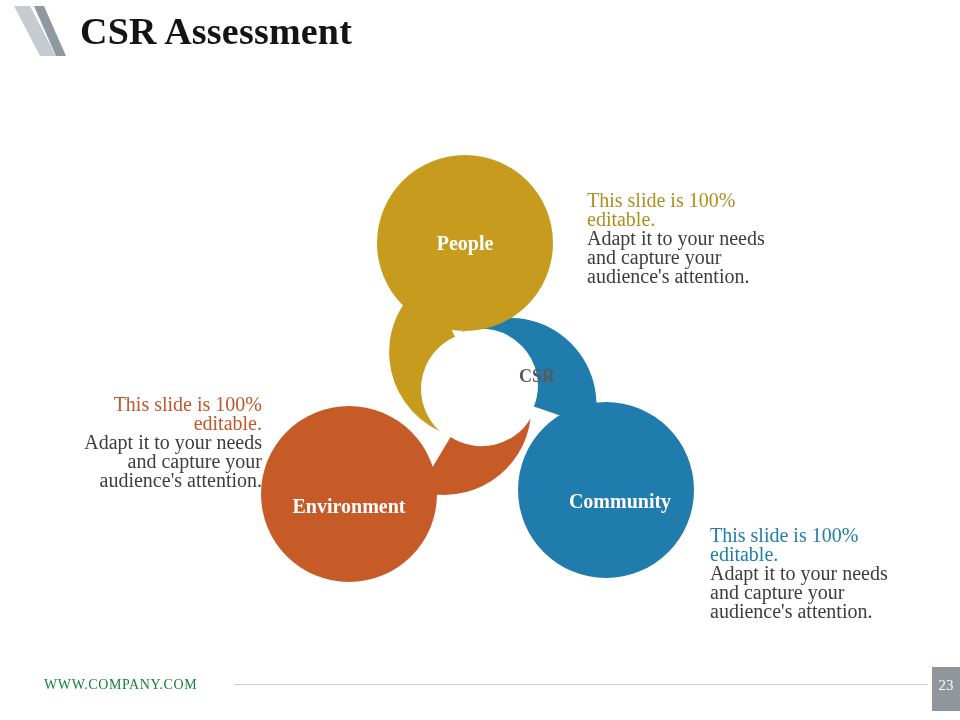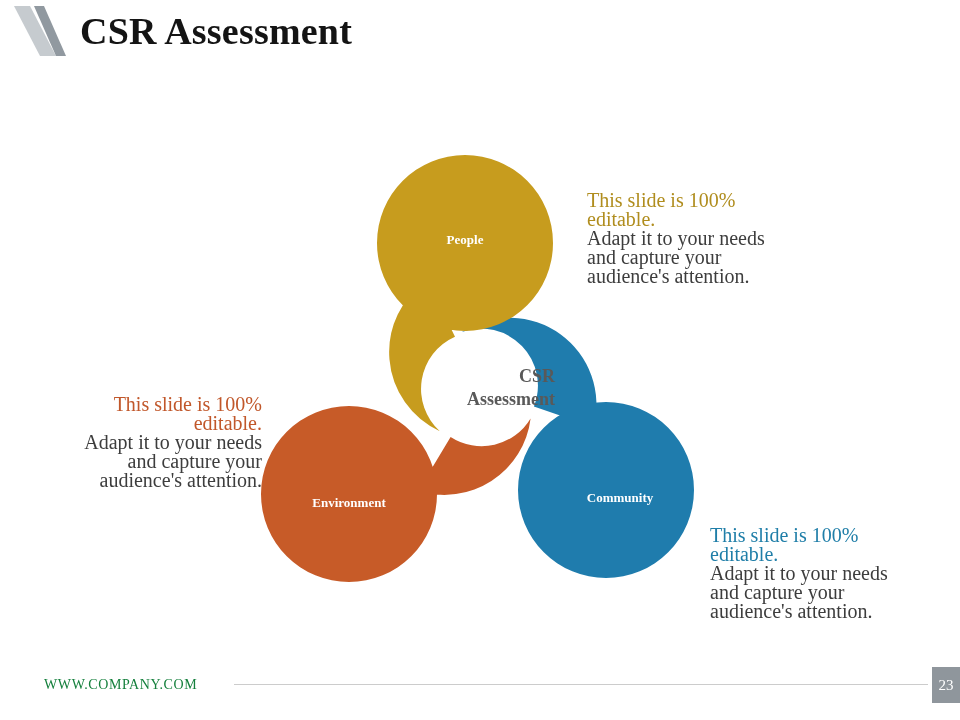--- a/index.html
+++ b/index.html
@@ -11,21 +11,21 @@
   }
   .logo { position: absolute; left: 8px; top: 2px; }
   .title {
     position: absolute; left: 80px; top: 6px;
     font-size: 38px; line-height: 50px; font-weight: 700;
     color: #141414; letter-spacing: 0.2px;
   }
   .diagram-svg { position: absolute; left: 0; top: 0; }
   .seg-label {
     position: absolute; width: 200px; text-align: center;
-    color: #ffffff; font-weight: 700; font-size: 13px;
+    color: #ffffff; font-weight: 700; font-size: 20px;
   }
   .label-people      { left: 365px; top: 232px; }
   .label-environment { left: 249px; top: 495px; }
   .label-community   { left: 520px; top: 490px; }
   .center-label {
     position: absolute; left: 405px; top: 365px; width: 150px;
     text-align: right; color: #595959; font-weight: 700;
     font-size: 18px; line-height: 23px;
   }
   .callout { position: absolute; width: 196px; font-size: 20px; line-height: 19px; color: #3d3d3d; }
@@ -35,21 +35,21 @@
   .co-bottom { left: 710px; top: 526px; text-align: left; }
   .footer-site {
     position: absolute; left: 44px; top: 677px;
     font-size: 14px; color: #15803d; letter-spacing: 0.6px;
   }
   .footer-line {
     position: absolute; left: 234px; top: 684px;
     width: 694px; height: 1px; background: #cccccc;
   }
   .page-tab {
-    position: absolute; left: 932px; top: 667px; width: 28px; height: 36px;
+    position: absolute; left: 932px; top: 667px; width: 28px; height: 44px;
     background: #8f969c; color: #ffffff; font-size: 15px; font-weight: 400;
     text-align: center; line-height: 36px;
   }
 </style>
 </head>
 <body>
 
 <div class="slide">
 
   <svg class="logo" width="62" height="58" viewBox="0 0 62 58">
@@ -64,21 +64,20 @@
     <path d="M518 490a88 88 0 1 0 176 0a88 88 0 1 0 -176 0ZM593.5 427.1A87 87 0 0 0 461.8 331.9A57 57 0 0 1 533.9 406.6Z" fill="#1F7CAD"></path>
     <path d="M377 243a88 88 0 1 0 176 0a88 88 0 1 0 -176 0ZM427.4 280.1A87 87 0 0 0 439.8 431.2A57 57 0 0 1 455 336.8Z" fill="#C79C1E"></path>
   </svg>
 
   <div class="seg-label label-people">People</div>
   <div class="seg-label label-community">Community</div>
   <div class="seg-label label-environment">Environment</div>
 
   <div class="center-label">
     <div>CSR</div>
-    <div>Assessment</div>
   </div>
 
   <div class="callout co-top">
     <span class="hl" style="color: rgb(176, 141, 30);">This slide is 100% editable.</span>
     <span class="body">Adapt it to your needs and capture your audience's attention.</span>
   </div>
   <div class="callout co-left">
     <span class="hl" style="color: rgb(193, 87, 42);">This slide is 100% editable.</span>
     <span class="body">Adapt it to your needs and capture your audience's attention.</span>
   </div>

